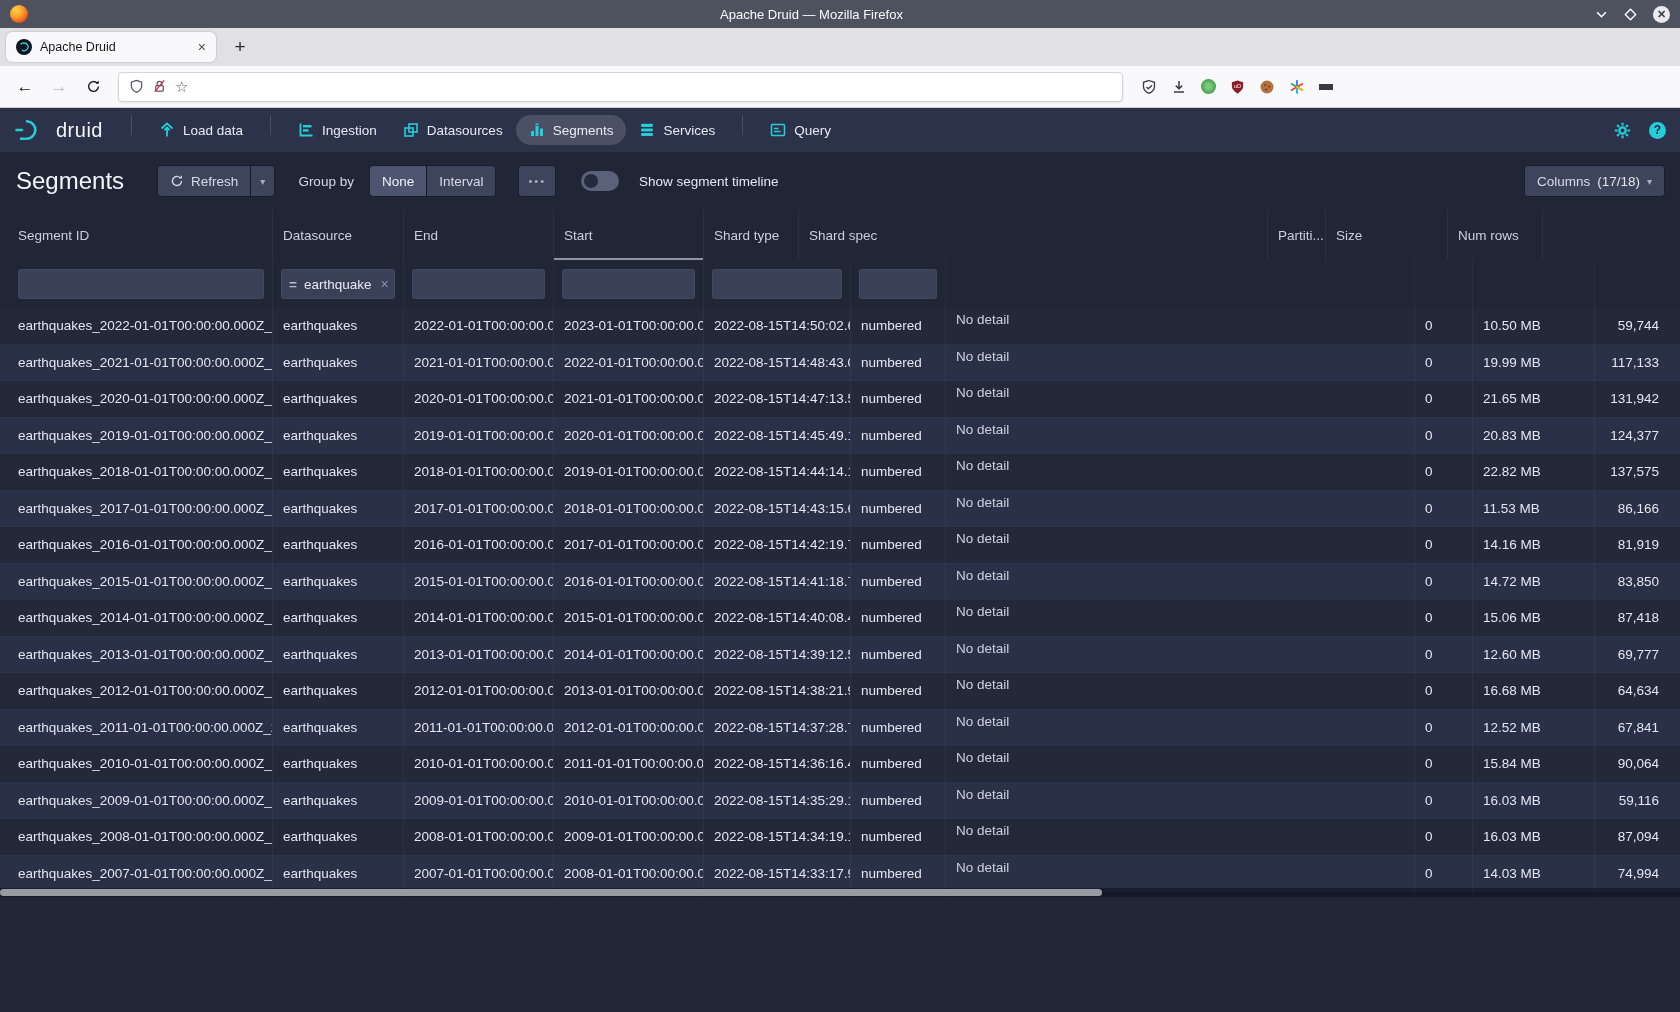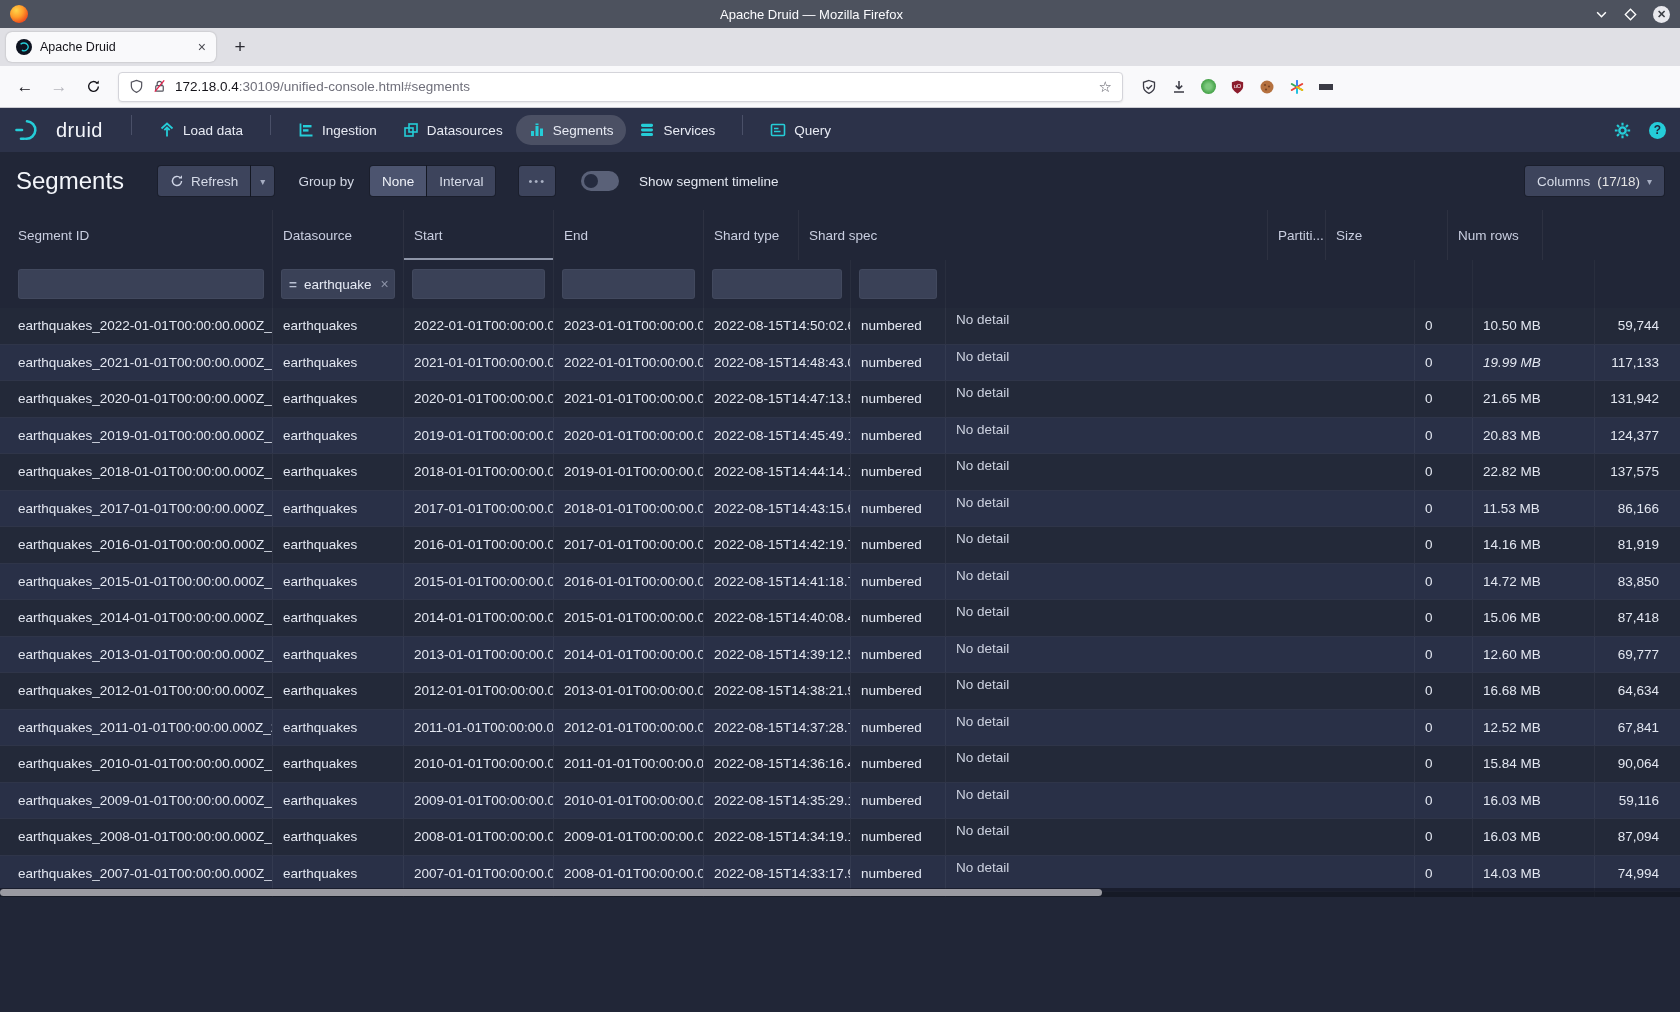--- a/index.html
+++ b/index.html
@@ -138,21 +138,20 @@
     </span>
     <div class="urlbar">
       <svg width="15" height="15" viewBox="0 0 16 16">
           <path d="M8 1.5l5.5 1.8v4.2c0 3.4-3.2 5.8-5.5 6.8C5.7 13.3 2.5 10.9 2.5 7.5V3.3z" fill="none" stroke="#55555f" stroke-width="1.3"></path>
         </svg>
       <svg width="15" height="15" viewBox="0 0 16 16">
           <rect x="4" y="7" width="8" height="6" rx="1" fill="none" stroke="#55555f" stroke-width="1.3"></rect>
           <path d="M5.5 7V5a2.5 2.5 0 0 1 5 0v2" fill="none" stroke="#55555f" stroke-width="1.3"></path>
           <path d="M3 13.5L13 1.5" stroke="#e22850" stroke-width="1.5"></path>
         </svg>
-      <span class="url-text"><span class="host">172.18.0.4</span><span class="path">:30109/unified-console.html#segments</span></span>
       <span class="star">☆</span>
     </div>
     <span class="ext-icons">
       <svg width="16" height="16" viewBox="0 0 16 16">
           <path d="M8 1.5l5.5 1.8v4.2c0 3.4-3.2 5.8-5.5 6.8C5.7 13.3 2.5 10.9 2.5 7.5V3.3z" fill="none" stroke="#3a3a44" stroke-width="1.3"></path>
           <path d="M5.5 8l1.8 1.8L11 6.3" fill="none" stroke="#3a3a44" stroke-width="1.3"></path>
         </svg>
       <svg width="16" height="16" viewBox="0 0 16 16">
           <path d="M8 2v7.5M4.8 6.6L8 9.8l3.2-3.2" fill="none" stroke="#3a3a44" stroke-width="1.5"></path>
           <path d="M3 13h10" stroke="#3a3a44" stroke-width="1.5"></path>
@@ -298,22 +297,22 @@
       <span class="count">(17/18)</span>
       <span class="caret">▾</span>
     </span>
   </div>
 
   <div class="tablewrap">
     <div class="tinner">
       <div class="trow" id="thead">
           <div class="th first" style="width: 273px;">Segment ID</div>
           <div class="th" style="width: 131px;">Datasource</div>
+          <div class="th" style="width: 150px;">End</div>
           <div class="th sorted" style="width: 150px;">Start</div>
-          <div class="th" style="width: 150px;">End</div>
           <div class="th" style="width: 95px;">Shard type</div>
           <div class="th" style="width: 469px;">Shard spec</div>
           <div class="th" style="width: 58px;">Partiti...</div>
           <div class="th" style="width: 122px;">Size</div>
           <div class="th" style="width: 95px;">Num rows</div>
         </div>
       <div class="tfilter" id="tfilter">
           <div class="fcell first" style="width: 273px;">
             <div class="fbox"></div>
           </div>
@@ -356,21 +355,21 @@
           </div>
           <div class="tr even">
             <div class="td first" style="width: 273px;">earthquakes_2021-01-01T00:00:00.000Z_2...</div>
             <div class="td" style="width: 131px;">earthquakes</div>
             <div class="td" style="width: 150px;">2021-01-01T00:00:00.0...</div>
             <div class="td" style="width: 150px;">2022-01-01T00:00:00.0...</div>
             <div class="td" style="width: 147px;">2022-08-15T14:48:43.0...</div>
             <div class="td" style="width: 95px;">numbered</div>
             <div class="td top" style="width: 469px;">No detail</div>
             <div class="td" style="width: 58px;">0</div>
-            <div class="td" style="width: 122px; font-style: italic;">19.99 MB</div>
+            <div class="td" style="width: 122px;">19.99 MB</div>
             <div class="td right" style="width: 95px;">117,133</div>
           </div>
           <div class="tr odd">
             <div class="td first" style="width: 273px;">earthquakes_2020-01-01T00:00:00.000Z_2...</div>
             <div class="td" style="width: 131px;">earthquakes</div>
             <div class="td" style="width: 150px;">2020-01-01T00:00:00.0...</div>
             <div class="td" style="width: 150px;">2021-01-01T00:00:00.0...</div>
             <div class="td" style="width: 147px;">2022-08-15T14:47:13.5...</div>
             <div class="td" style="width: 95px;">numbered</div>
             <div class="td top" style="width: 469px;">No detail</div>

